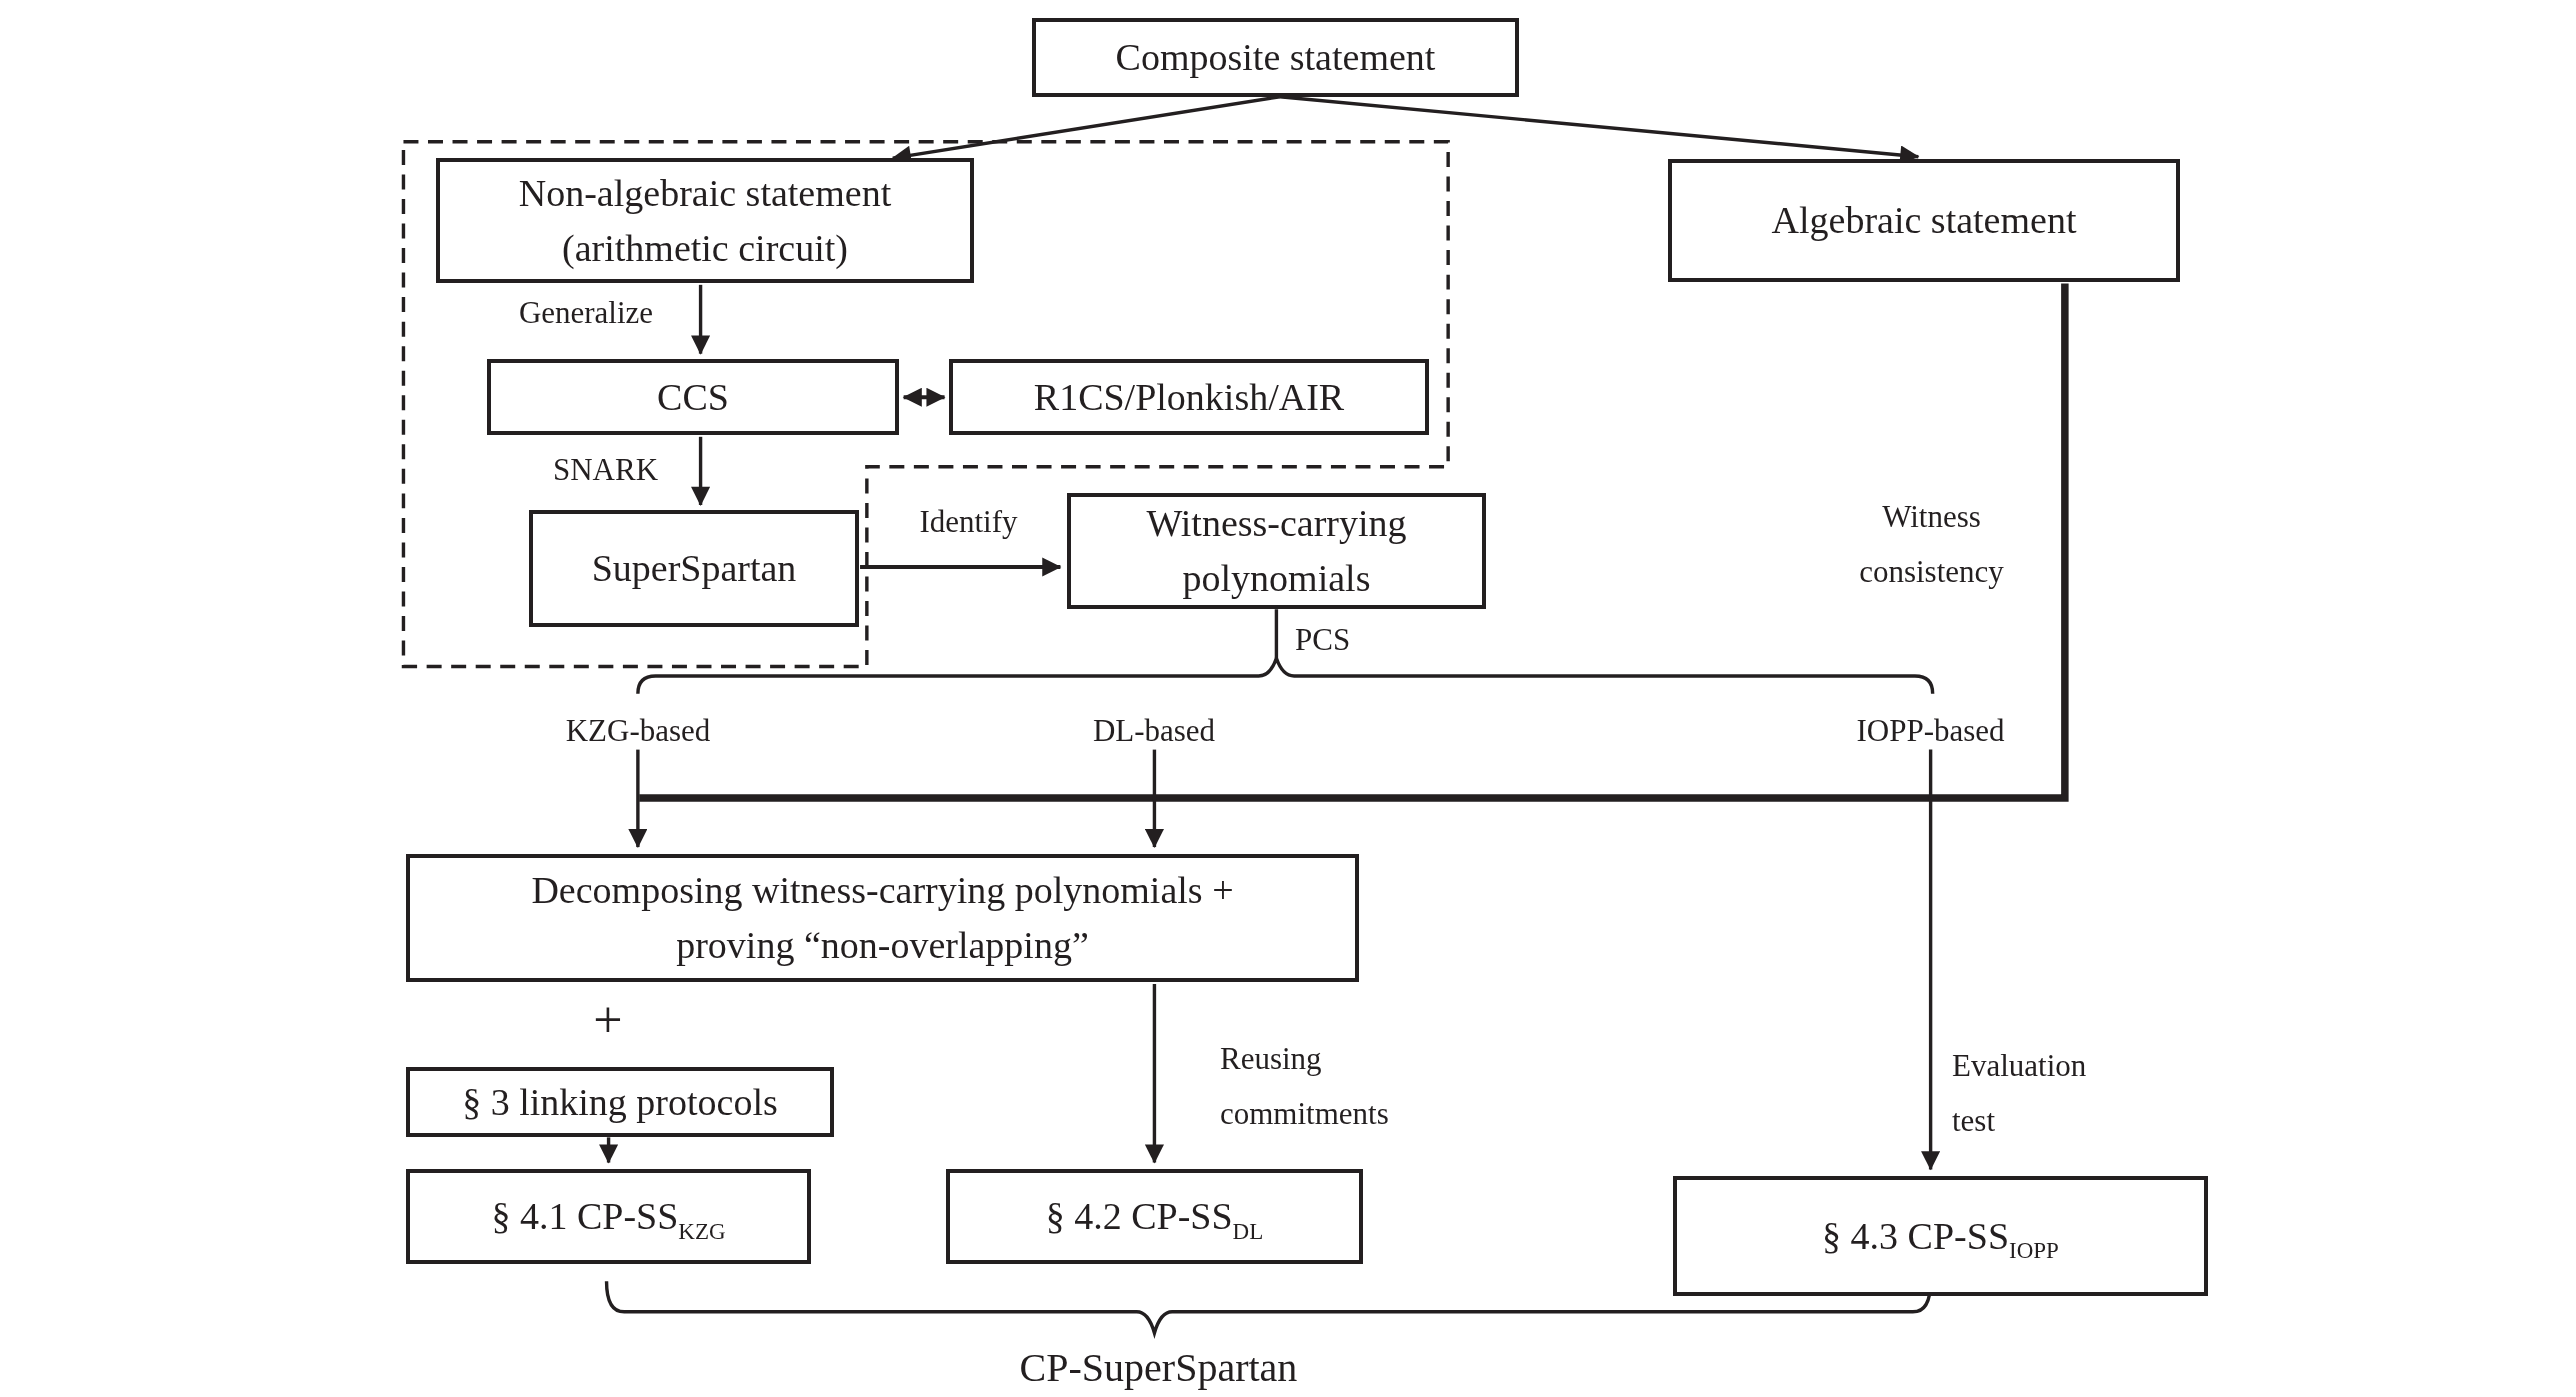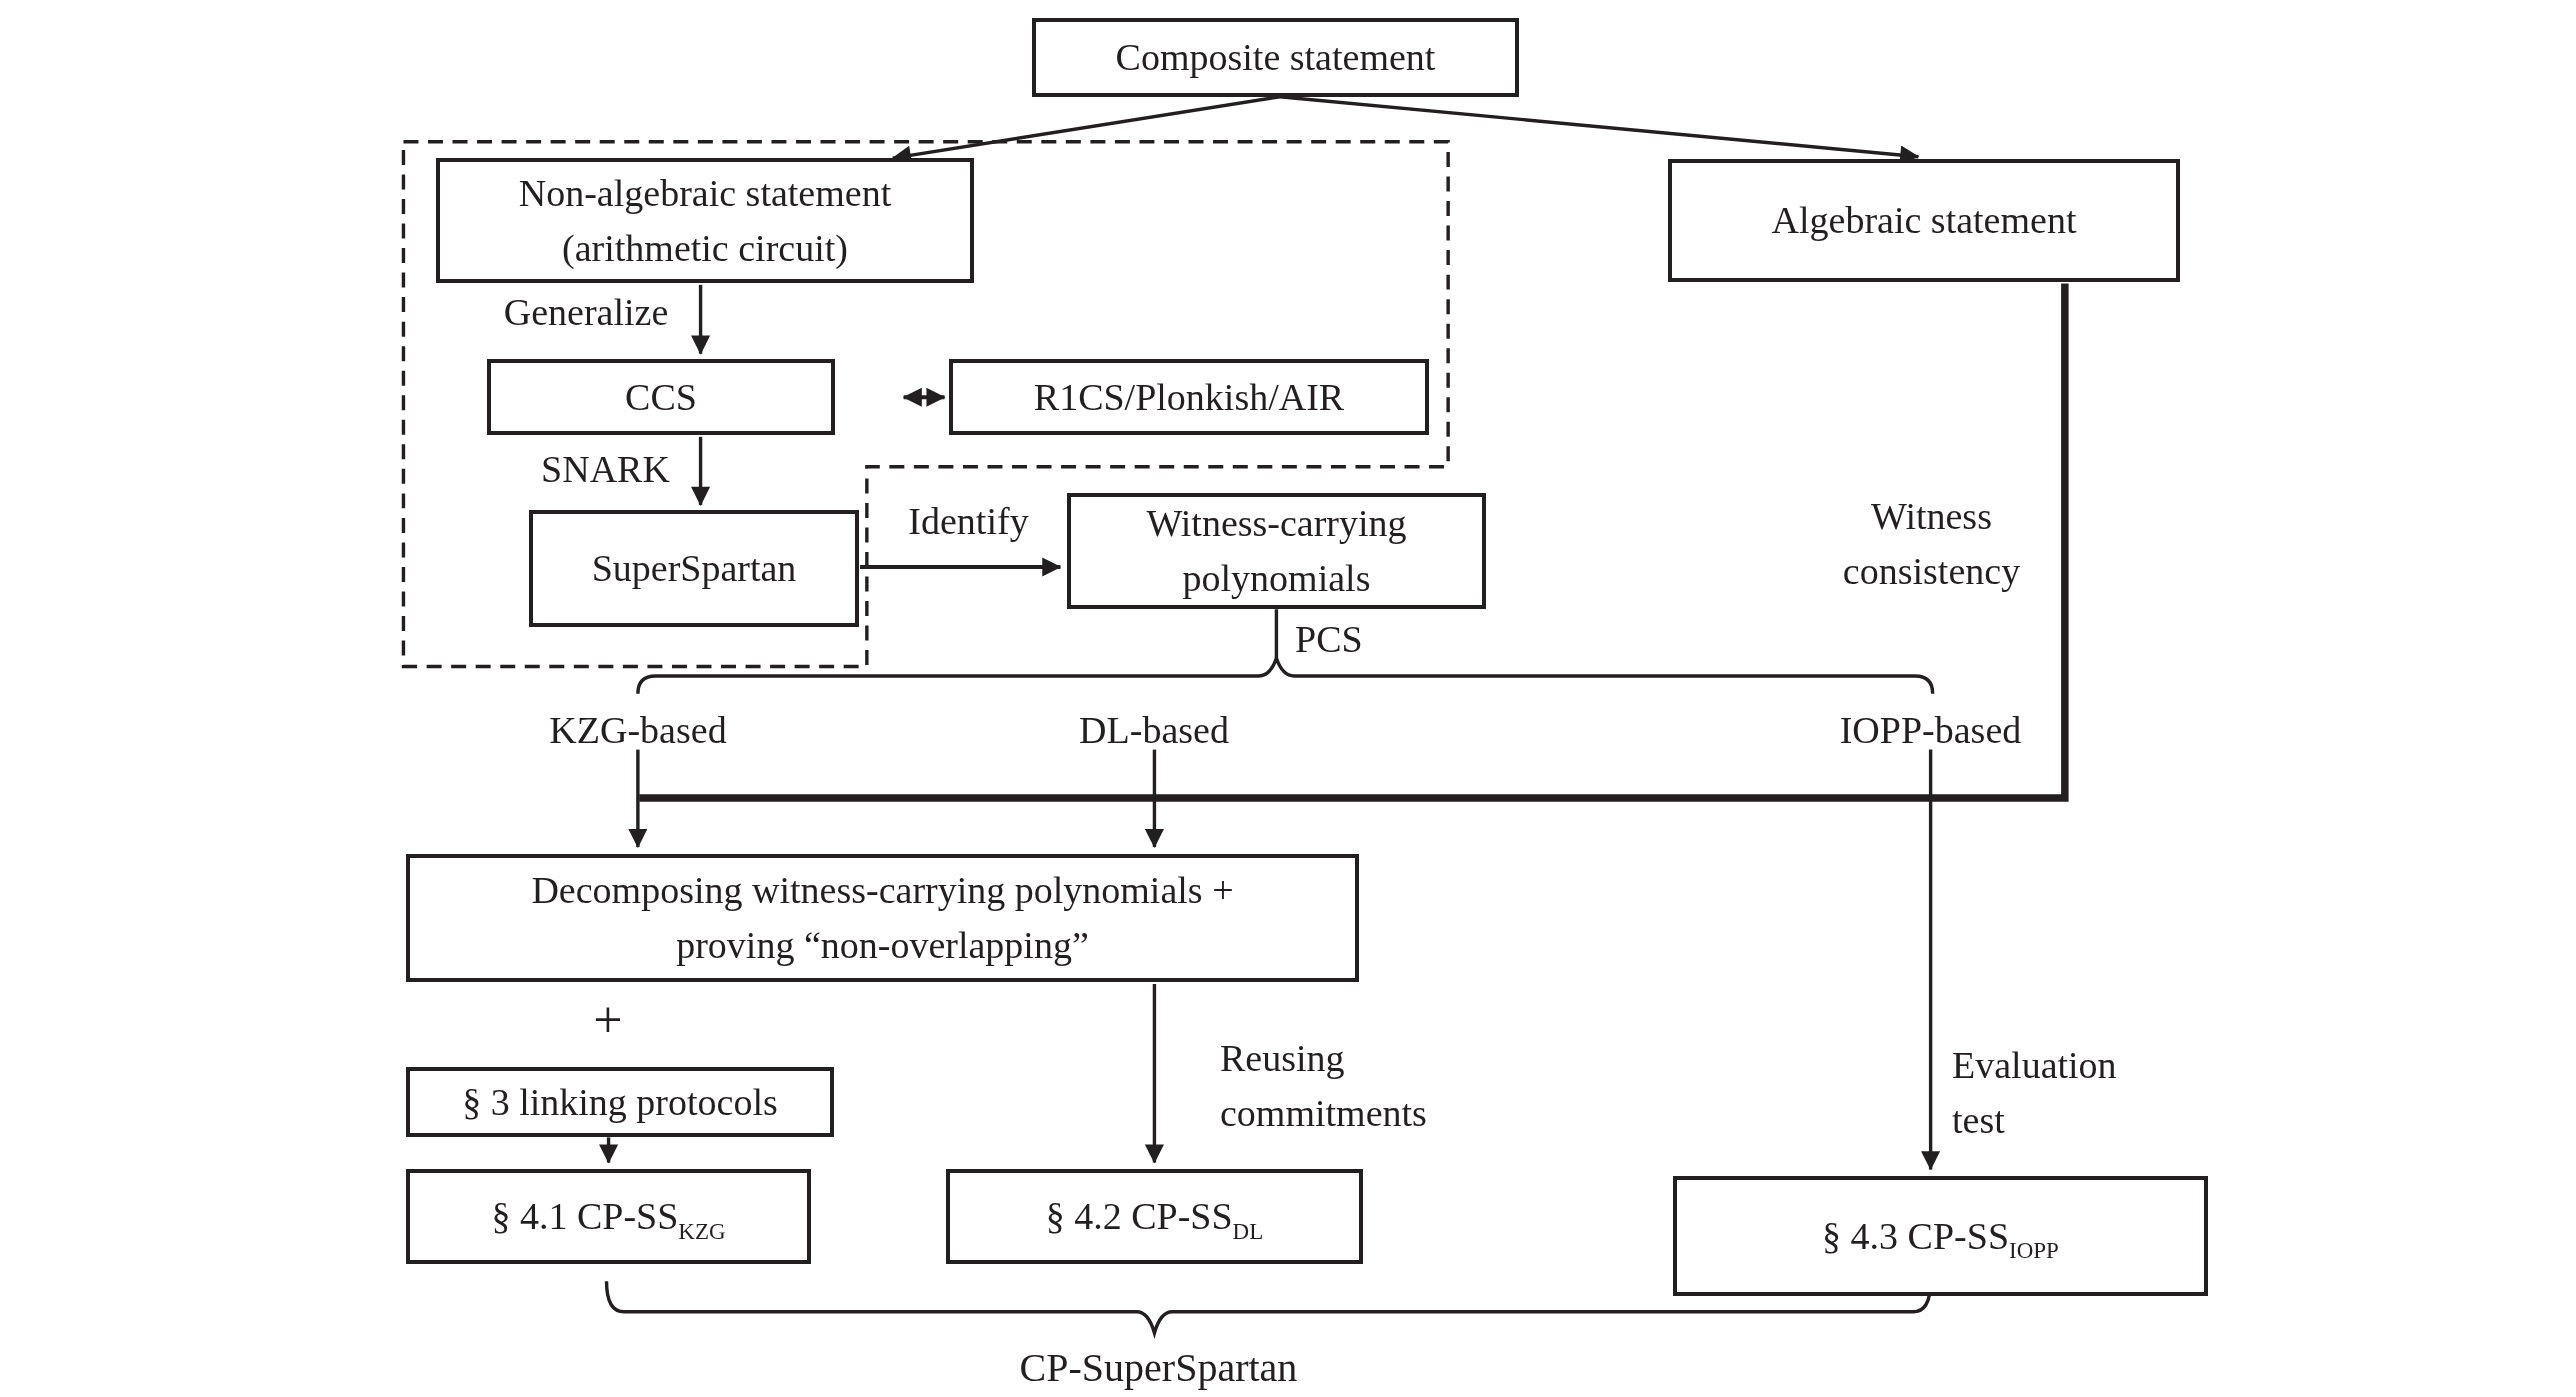--- a/index.html
+++ b/index.html
@@ -21,21 +21,21 @@
     flex-direction: column;
     align-items: center;
     justify-content: center;
     text-align: center;
     font-size: 38px;
     line-height: 55px;
     box-sizing: border-box;
   }
   .lbl {
     position: absolute;
-    font-size: 38px;
+    font-size: 31px;
     line-height: 55px;
     white-space: nowrap;
   }
   .lbl.center { text-align: center; }
   .lbl.left { text-align: left; }
   sub.scr {
     font-size: 23px;
     vertical-align: baseline;
     position: relative;
     top: 9.5px;
@@ -94,21 +94,21 @@
 
   <div class="box" style="left:436px; top:158px; width:538px; height:125px;">
     <span>Non-algebraic statement</span>
     <span>(arithmetic circuit)</span>
   </div>
 
   <div class="box" style="left:1668px; top:159px; width:512px; height:123px;">
     <span>Algebraic statement</span>
   </div>
 
-  <div class="box" style="left:487px; top:359px; width:348px; height:76px;">
+  <div class="box" style="left:487px; top:359px; width:412px; height:76px;">
     <span>CCS</span>
   </div>
 
   <div class="box" style="left:949px; top:359px; width:480px; height:76px;">
     <span>R1CS/Plonkish/AIR</span>
   </div>
 
   <div class="box" style="left:1067px; top:493px; width:419px; height:116px;">
     <span>Witness-carrying</span>
     <span>polynomials</span>

